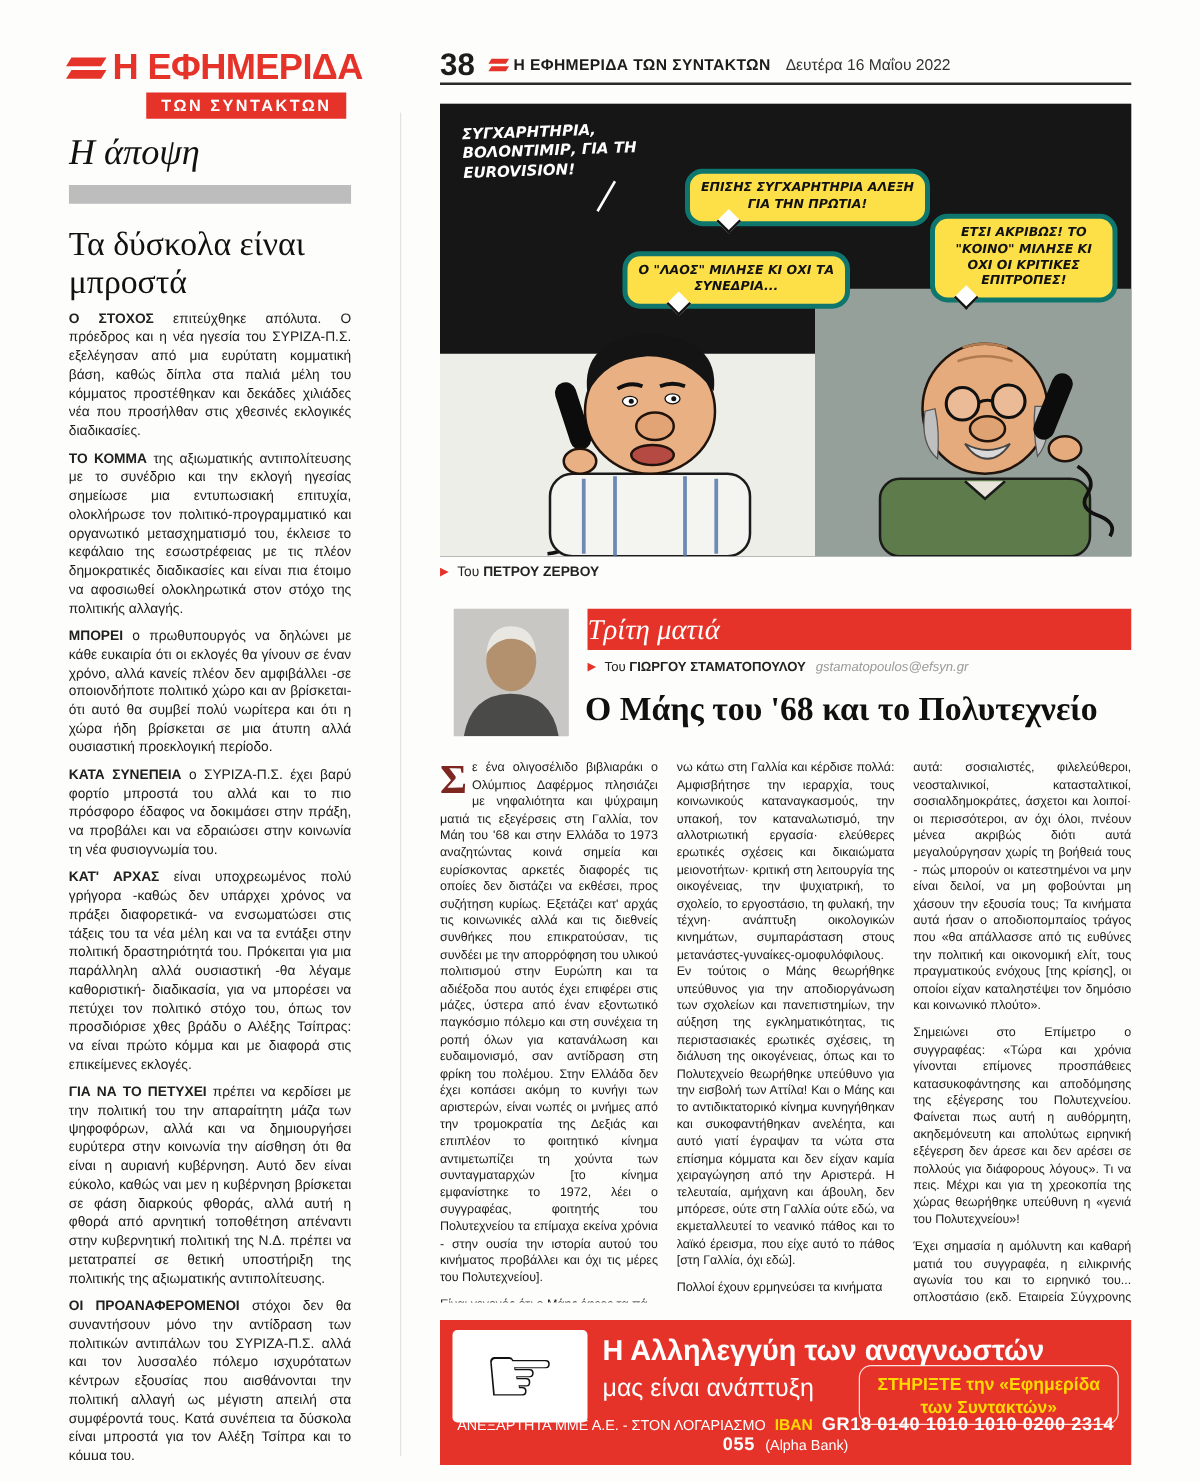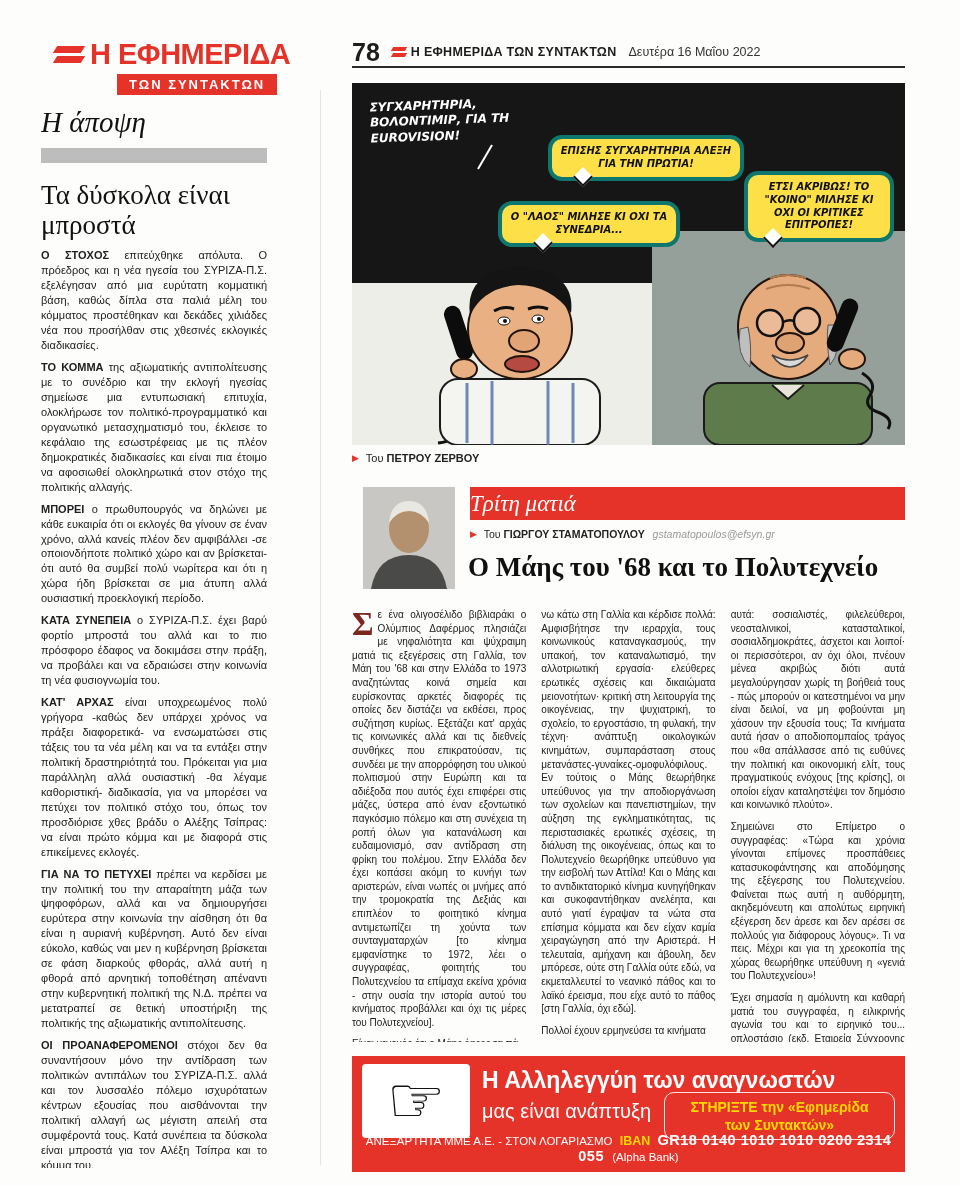--- a/index.html
+++ b/index.html
@@ -21,21 +21,21 @@
   .pageheader { position:absolute; left:352px; top:38px; width:553px; height:30px;
                 display:flex; align-items:center; gap:12px; border-bottom:2px solid #2a2a2a; }
   .pagenum { font-size:25px; font-weight:bold; }
   .mini-logo { display:flex; align-items:center; gap:5px; }
   .mini-logo-text { font-weight:bold; font-size:12.5px; letter-spacing:0.3px; }
   .date { font-size:12.5px; color:#333; }
 
   .vrule { position:absolute; left:320px; top:90px; width:1px; height:1075px; background:#e3e3e3; }
 
   
-  .opinion { position:absolute; left:41px; top:106px; width:226px; height:1062px; overflow:hidden; }
+  .opinion { position:absolute; left:55px; top:106px; width:226px; height:1062px; overflow:hidden; }
   .opinion-label { font-family:"Liberation Serif", serif; font-style:italic; font-weight:normal;
                    font-size:29px; color:#111; }
   .grey-band { width:100%; height:15px; background:#bdbdbd; margin:9px 0 18px 0; }
   .opinion-title { font-family:"Liberation Serif", serif; font-weight:normal; font-size:27px;
                    line-height:1.1; color:#111; margin-bottom:8px; }
   .opinion-body { text-align:justify; font-size:11px; line-height:1.36; color:#202020; }
   .opinion-body p { margin-bottom:7px; }
   .opinion-body b { font-weight:bold; }
 
   
@@ -75,21 +75,21 @@
   .dropcap { float:left; font-family:"Liberation Serif", serif; font-weight:bold; font-size:33px;
              line-height:0.85; color:#7e2620; padding:2px 4px 0 0; }
 
   
   .ad { position:absolute; left:352px; top:1056px; width:553px; height:116px; background:#e5332a; }
   .ad-hand { position:absolute; left:10px; top:8px; width:108px; height:74px; background:#ffffff;
              border-radius:4px; font-family:"DejaVu Sans", sans-serif; font-size:66px; line-height:74px;
              text-align:center; color:#111; }
   .ad-line1 { position:absolute; left:130px; top:11px; font-size:23px; font-weight:bold; color:#ffffff; }
   .ad-line2 { position:absolute; left:130px; top:44px; font-size:20px; color:#ffffff; }
-  .ad-support { position:absolute; right:10px; top:36px; width:231px; color:#ffd900; font-weight:bold;
+  .ad-support { position:absolute; right:10px; top:36px; width:208px; color:#ffd900; font-weight:bold;
                 font-size:14px; line-height:1.3; text-align:center; border:1px solid rgba(255,255,255,0.85);
                 border-radius:10px; padding:5px 6px; }
   .ad-bottom { position:absolute; left:0; right:0; bottom:8px; text-align:center; color:#ffffff; font-size:11.5px; }
   .iban-label { color:#ffd900; font-weight:bold; margin:0 4px; font-size:12.5px; }
   .iban { font-weight:bold; font-size:14.5px; letter-spacing:0.5px; margin-right:5px; }
 </style>
 </head>
 <body>
 
 <div class="page">
@@ -99,21 +99,21 @@
       <span class="logo-mark">
           <i></i>
           <i></i>
         </span>
       <span class="logo-text">Η ΕΦΗΜΕΡΙΔΑ</span>
     </div>
     <div class="logo-band">ΤΩΝ ΣΥΝΤΑΚΤΩΝ</div>
   </div>
 
   <div class="pageheader">
-    <span class="pagenum">78</span>
+    <span class="pagenum">38</span>
     <span class="mini-logo">
       <span class="logo-mark small">
           <i></i>
           <i></i>
         </span>
       <span class="mini-logo-text">Η ΕΦΗΜΕΡΙΔΑ ΤΩΝ ΣΥΝΤΑΚΤΩΝ</span>
     </span>
     <span class="date">Δευτέρα 16 Μαΐου 2022</span>
   </div>
 

